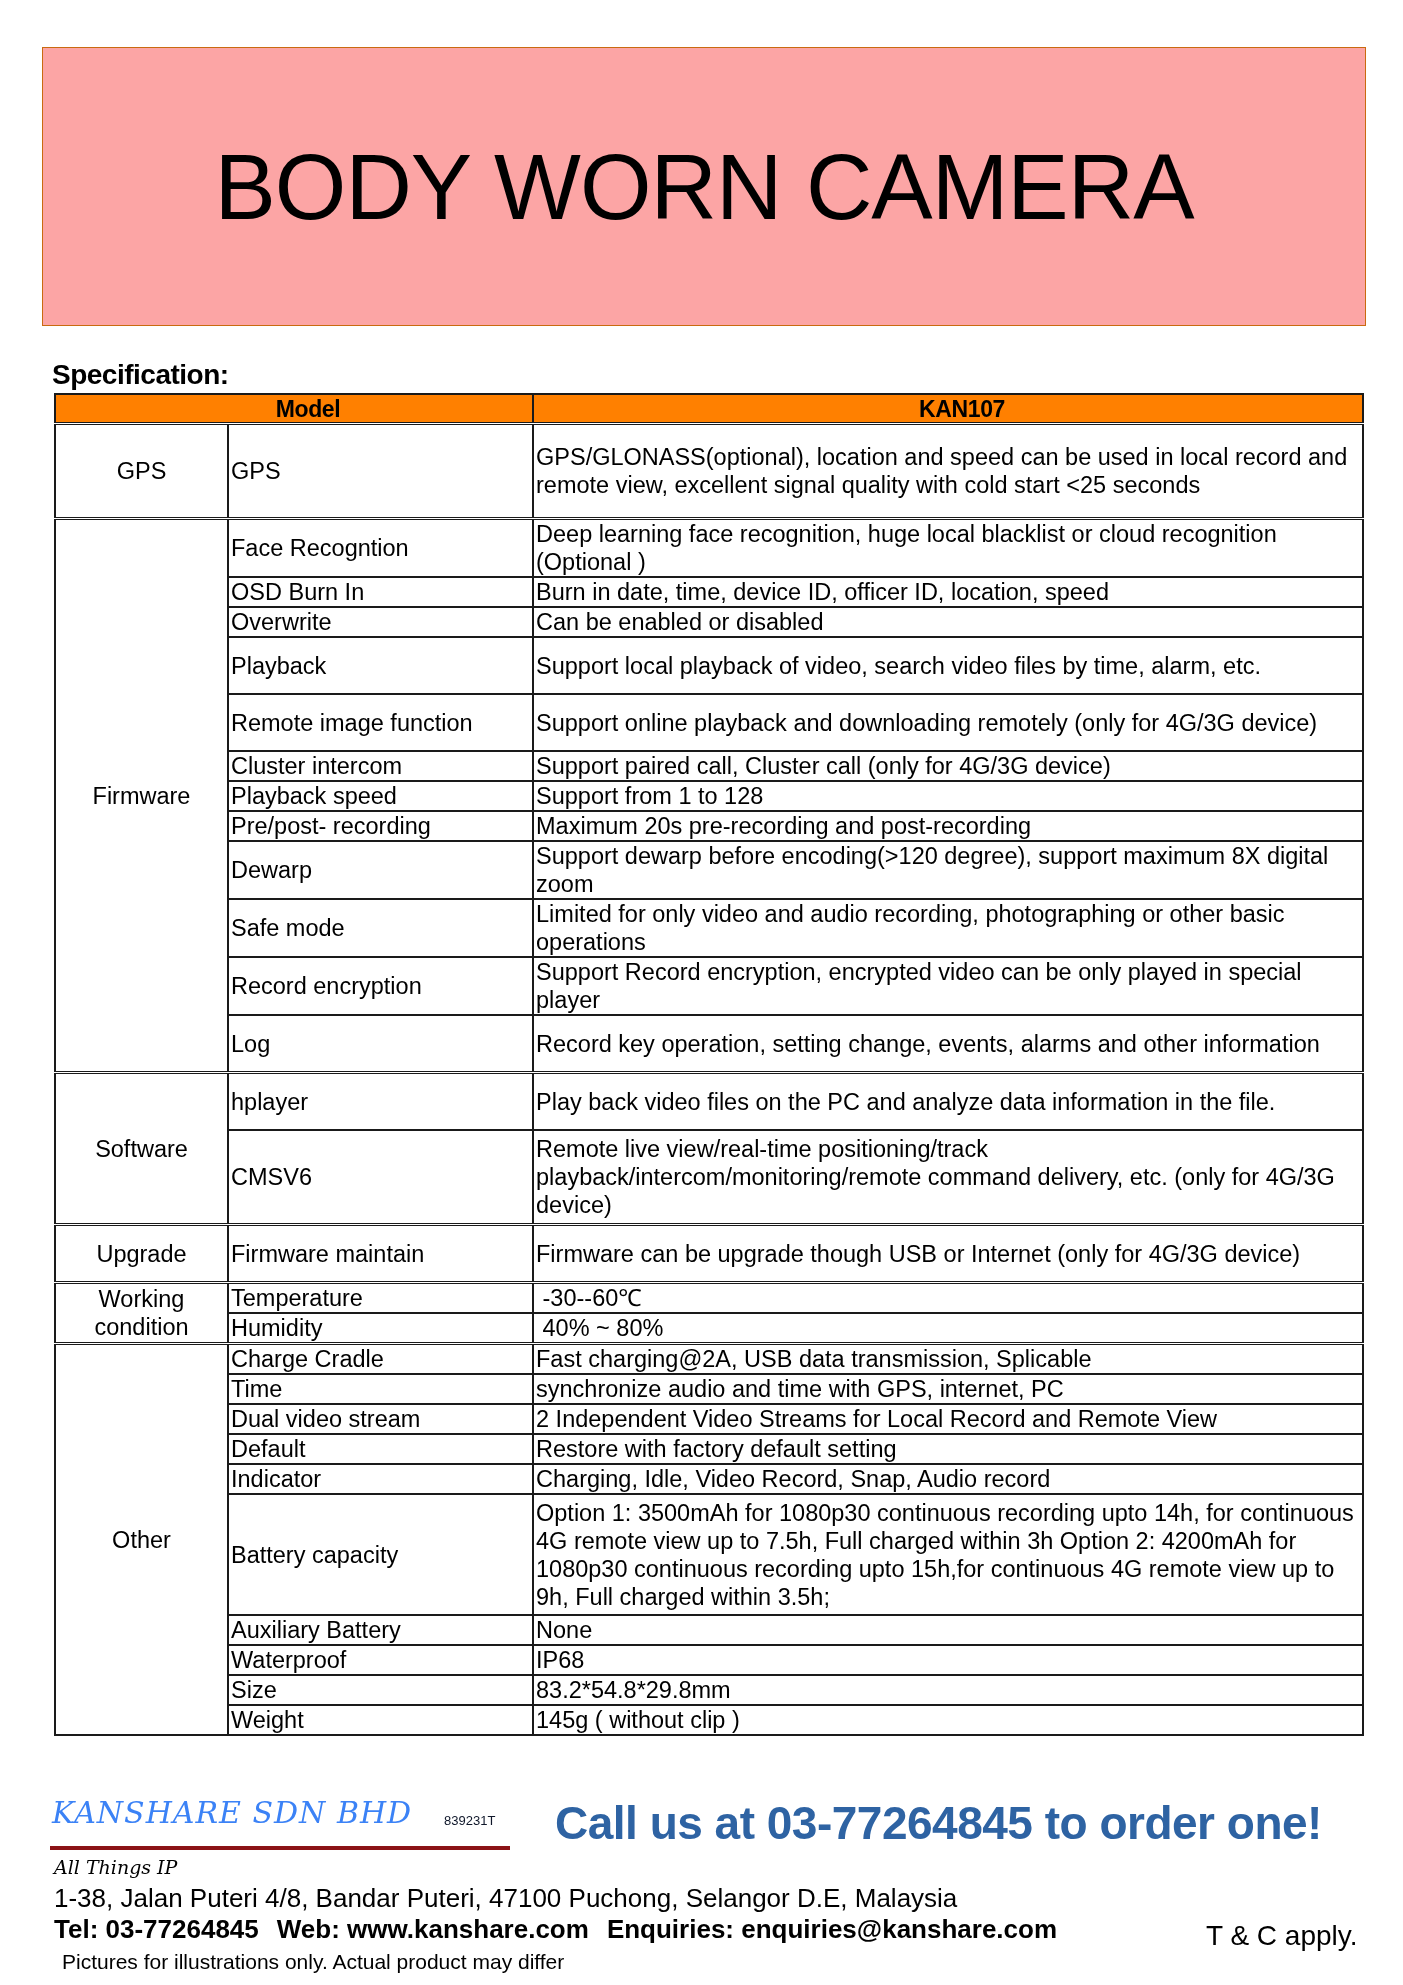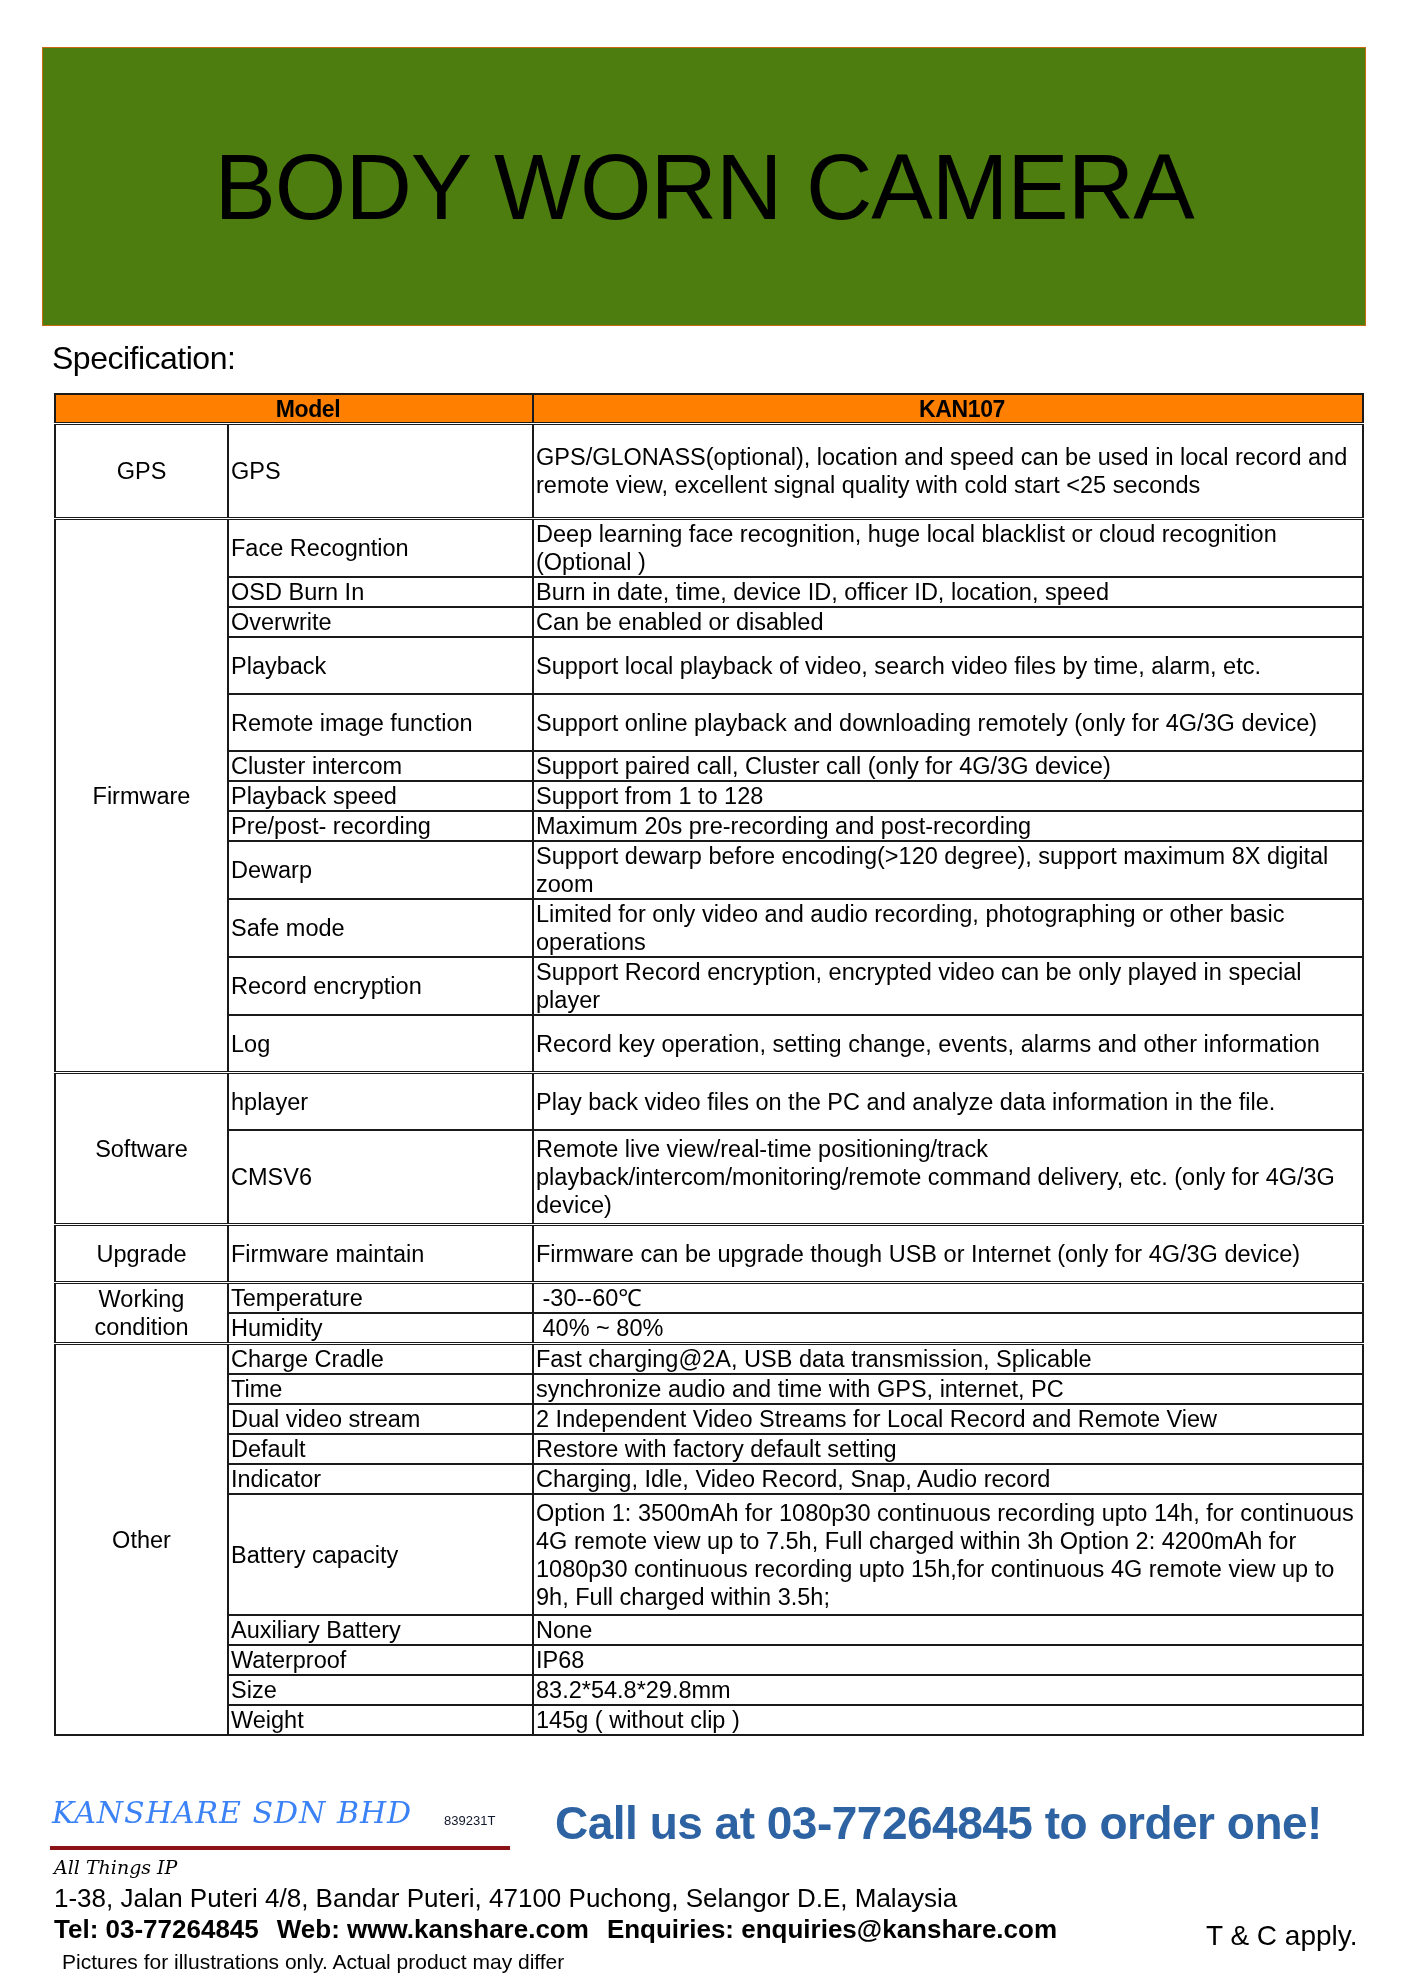--- a/index.html
+++ b/index.html
@@ -1,25 +1,25 @@
 <!DOCTYPE html>
 <html><head>
 <meta charset="utf-8">
 <style>
   html, body { margin: 0; padding: 0; background: #ffffff; }
   body { width: 1403px; height: 1985px; position: relative; overflow: hidden;
          font-family: "Liberation Sans", sans-serif; color: #000; }
 
   .title-band { position: absolute; left: 42px; top: 47px; width: 1324px; height: 279px;
-                background: #4d7c0f; border: 1px solid #c96a10; box-sizing: border-box;
+                background: #fca5a5; border: 1px solid #c96a10; box-sizing: border-box;
                 display: flex; align-items: center; justify-content: center; }
   .title-line { font-family: "Liberation Sans", sans-serif; font-size: 92px; line-height: 100px;
                 letter-spacing: -1px; color: #000; white-space: nowrap; }
 
-  .spec-heading { position: absolute; left: 52px; top: 340px; font-size: 32px; font-weight: normal;
+  .spec-heading { position: absolute; left: 52px; top: 359px; font-size: 28px; font-weight: bold;
                   letter-spacing: -0.5px; }
 
   table.spec { position: absolute; left: 54px; top: 393px; width: 1308px;
                border-collapse: collapse; table-layout: fixed;
                font-family: "Liberation Sans", sans-serif; font-size: 23.5px; line-height: 28px; }
   table.spec col.c1 { width: 173px; }
   table.spec col.c2 { width: 305px; }
   table.spec col.c3 { width: 830px; }
   table.spec td, table.spec th { border: 2px solid #1a1a1a; padding: 0 2px; vertical-align: middle;
                                  overflow: hidden; }

